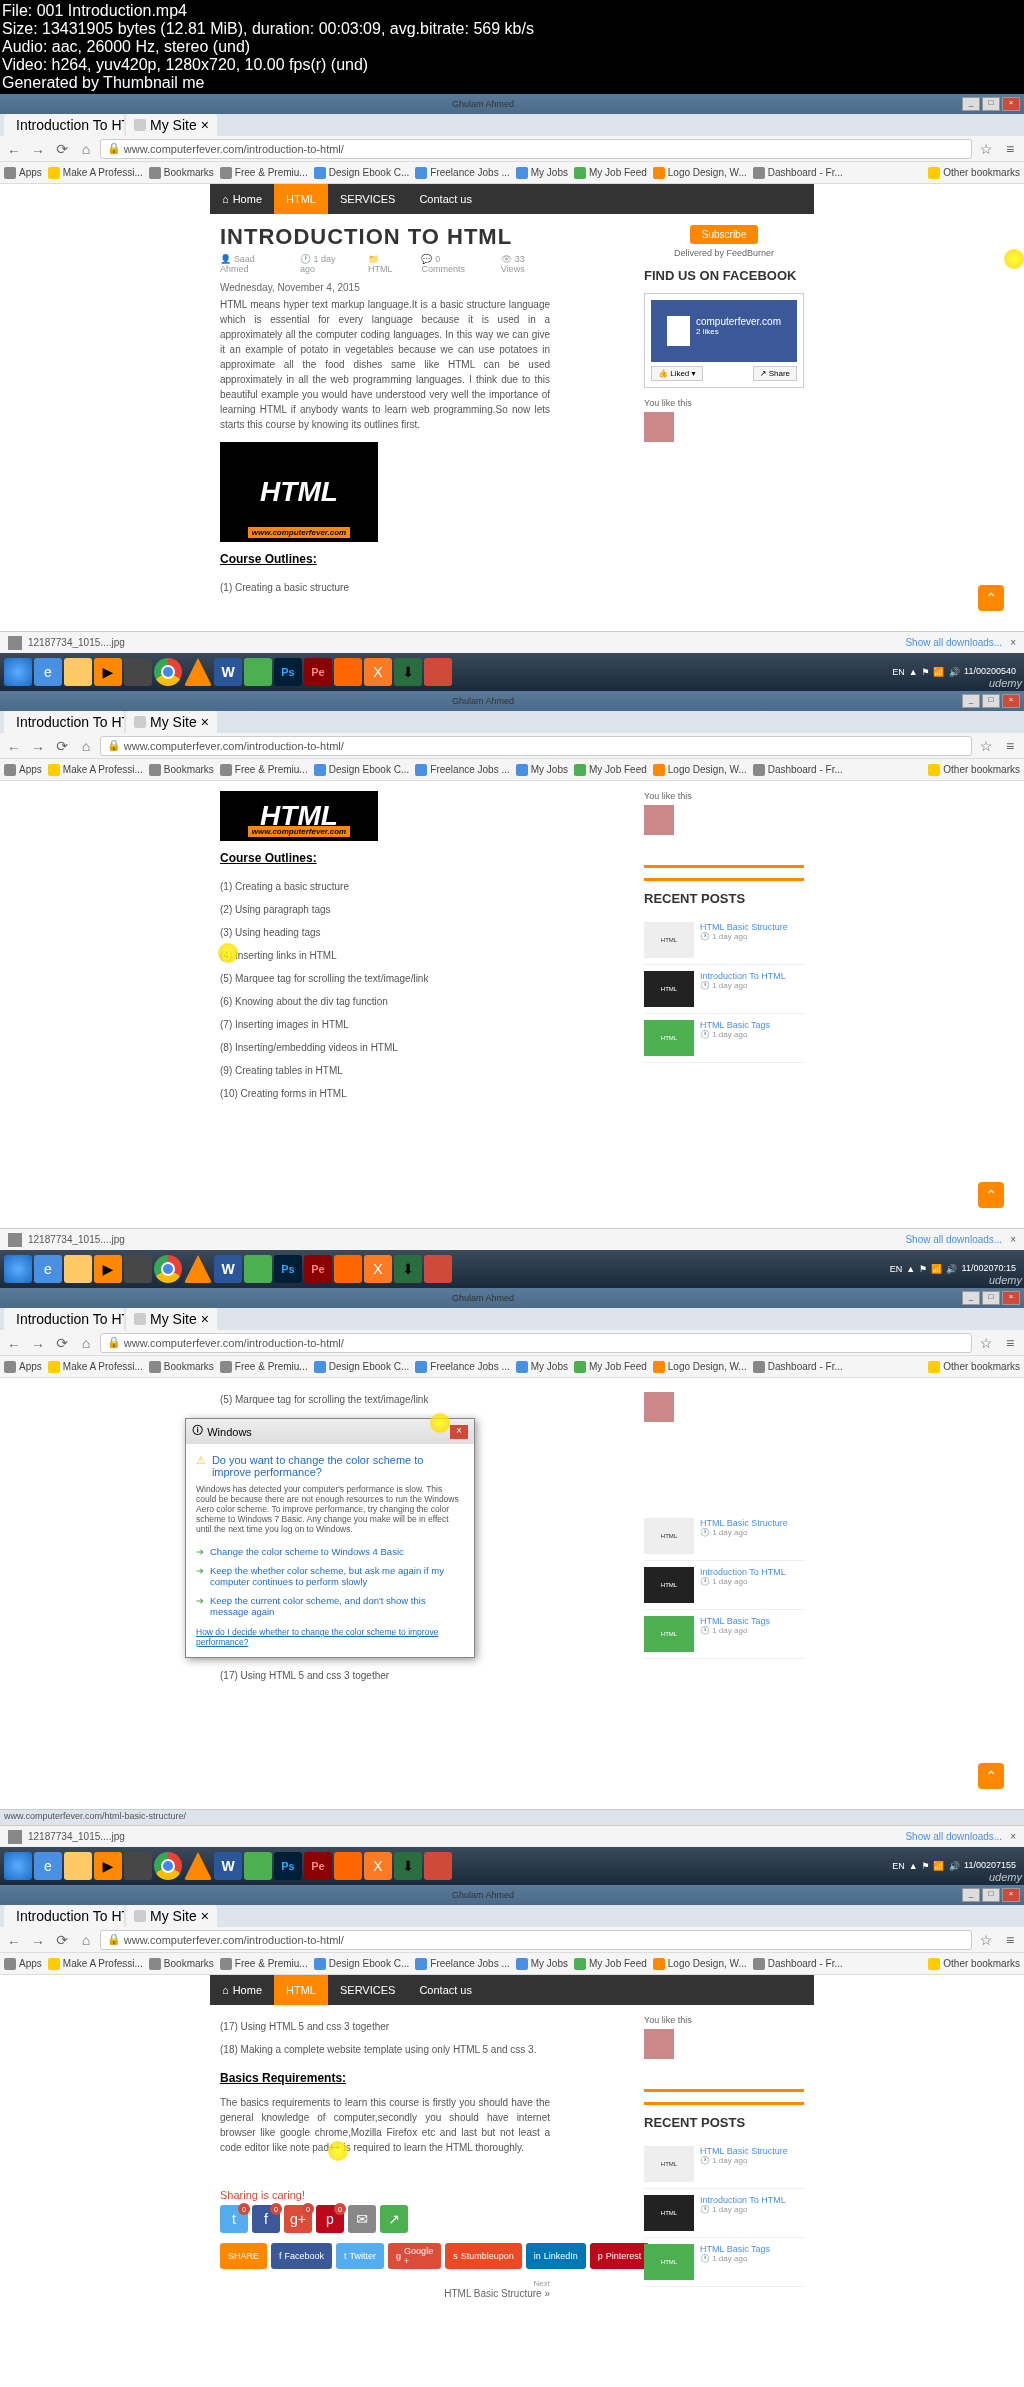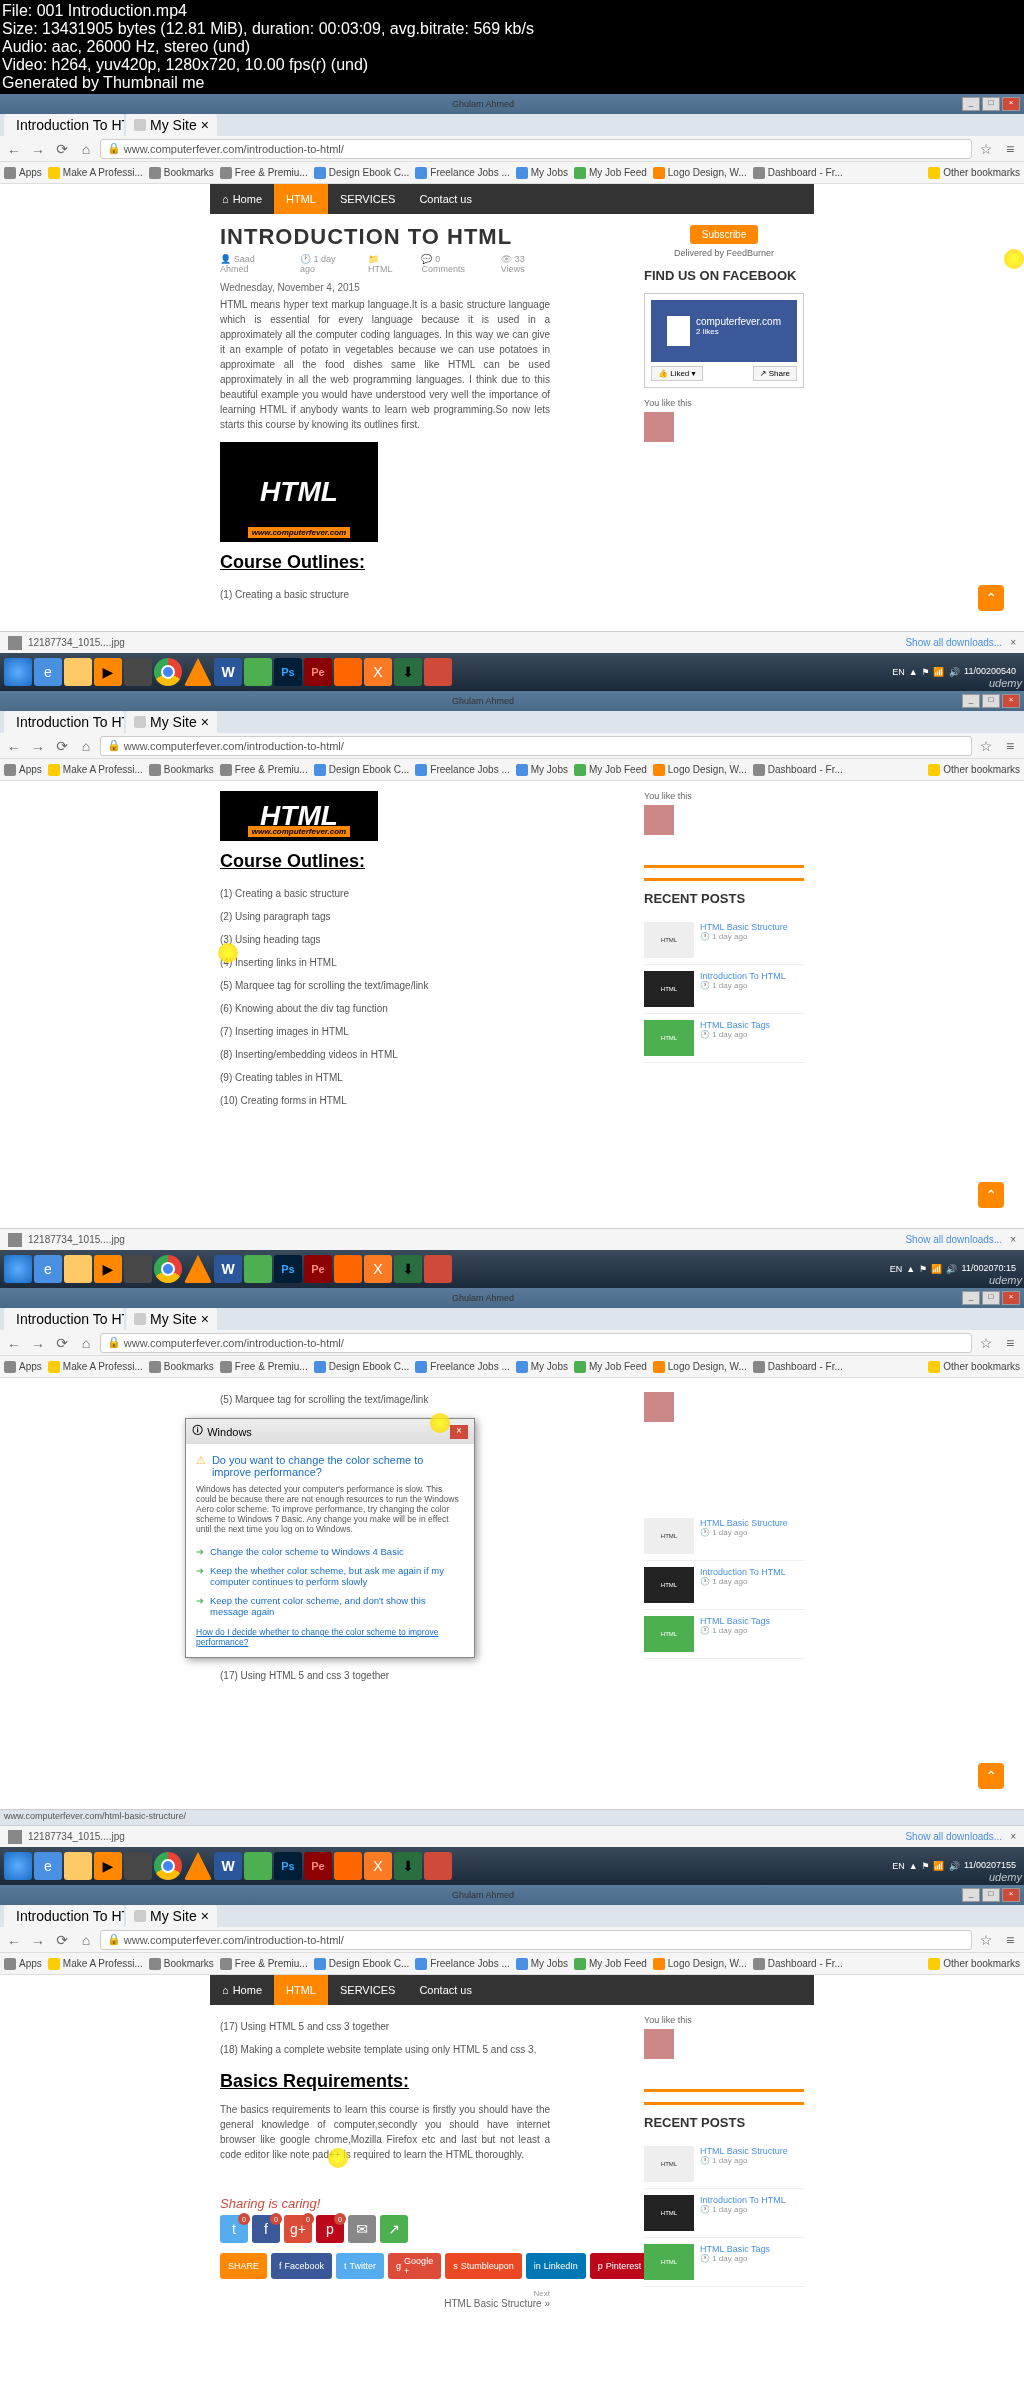--- a/index.html
+++ b/index.html
@@ -31,21 +31,21 @@
 .site-nav{height:30px;background:#333;display:flex;align-items:center;font-size:11px;color:#fff}
 .nav-item{padding:0 12px;height:100%;display:flex;align-items:center;cursor:pointer}
 .nav-item.active{background:#ff8800}
 .nav-item.home{gap:4px}
 .article-title{font-size:22px;font-weight:bold;color:#333;font-family:Impact,sans-serif;letter-spacing:1px}
 .meta-row{font-size:9px;color:#999;padding:4px 0;display:flex;gap:16px;align-items:center}
 .date-text{font-size:10px;color:#666;margin:4px 0}
 .body-text{font-size:10px;color:#555;line-height:1.5;text-align:justify}
 .html-logo{width:158px;height:100px;background:#000;margin:10px 0;display:flex;flex-direction:column;align-items:center;justify-content:center;color:#fff;font-size:28px;font-weight:bold;font-style:italic;position:relative}
 .html-logo .url-strip{position:absolute;bottom:4px;font-size:8px;color:#ff8800;background:#ff8800;padding:1px 4px;color:#000}
-.section-h{font-size:18px;font-weight:bold;text-decoration:underline;margin:10px 0}
+.section-h{font-size:12px;font-weight:bold;text-decoration:underline;margin:10px 0}
 .outline-item{font-size:10px;color:#555;padding:6px 0}
 .subscribe-btn{background:#ff8800;color:#fff;padding:4px 12px;border-radius:3px;font-size:10px;display:inline-block}
 .feedburner{font-size:9px;color:#666;text-align:center;margin-top:4px}
 .widget-title{font-size:13px;font-weight:bold;color:#333;margin:10px 0;font-family:Impact,sans-serif;text-transform:uppercase}
 .fb-widget{border:1px solid #ccc;padding:6px;font-size:9px}
 .fb-header{background:#3b5998;color:#fff;padding:16px;display:flex;gap:6px}
 .fb-avatar{width:30px;height:30px;background:#fff}
 .fb-row{display:flex;gap:4px;margin-top:4px;align-items:center}
 .fb-btn{border:1px solid #ccc;padding:2px 6px;font-size:8px;background:#f5f5f5}
 .like-avatar{width:30px;height:30px;background:#c88;margin-top:4px}
@@ -86,21 +86,21 @@
 .dialog{position:absolute;width:290px;background:#fff;border:1px solid #888;box-shadow:2px 2px 8px rgba(0,0,0,0.4);font-size:10px}
 .dialog-title{background:linear-gradient(#eee,#ddd);padding:3px 6px;font-size:11px;display:flex;align-items:center;gap:4px}
 .dialog-title .close-x{margin-left:auto;width:18px;height:14px;background:#d04a3a;color:#fff;text-align:center;font-size:10px}
 .dialog-body{padding:10px}
 .dialog-q{color:#1a6dc4;font-size:11px;margin-bottom:6px;display:flex;gap:6px}
 .dialog-desc{font-size:8.5px;color:#555;margin-bottom:8px}
 .dialog-opt{display:flex;gap:6px;padding:4px 0;color:#1a6dc4;font-size:9.5px;cursor:pointer}
 .dialog-opt .arrow{color:#4caf50}
 .dialog-link{font-size:8.5px;color:#1a6dc4;text-decoration:underline;margin-top:6px}
 .share-section{margin:10px 0}
-.share-caring{font-size:13px;color:#d04a3a;font-style:italic}
+.share-caring{font-size:11px;color:#d04a3a;}
 .share-icons{display:flex;gap:4px;margin-top:4px}
 .share-ic{width:28px;height:28px;border-radius:3px;display:flex;align-items:center;justify-content:center;color:#fff;font-size:14px;position:relative}
 .share-ic .count{position:absolute;top:-2px;right:-2px;background:#d04a3a;color:#fff;font-size:7px;width:12px;height:12px;border-radius:50%;display:flex;align-items:center;justify-content:center}
 .share-ic.tw{background:#55acee}
 .share-ic.fb{background:#3b5998}
 .share-ic.gp{background:#dd4b39}
 .share-ic.pin{background:#bd081c}
 .share-ic.mail{background:#888}
 .share-ic.more{background:#4caf50}
 .share-bar{display:flex;gap:4px;margin-top:8px}

